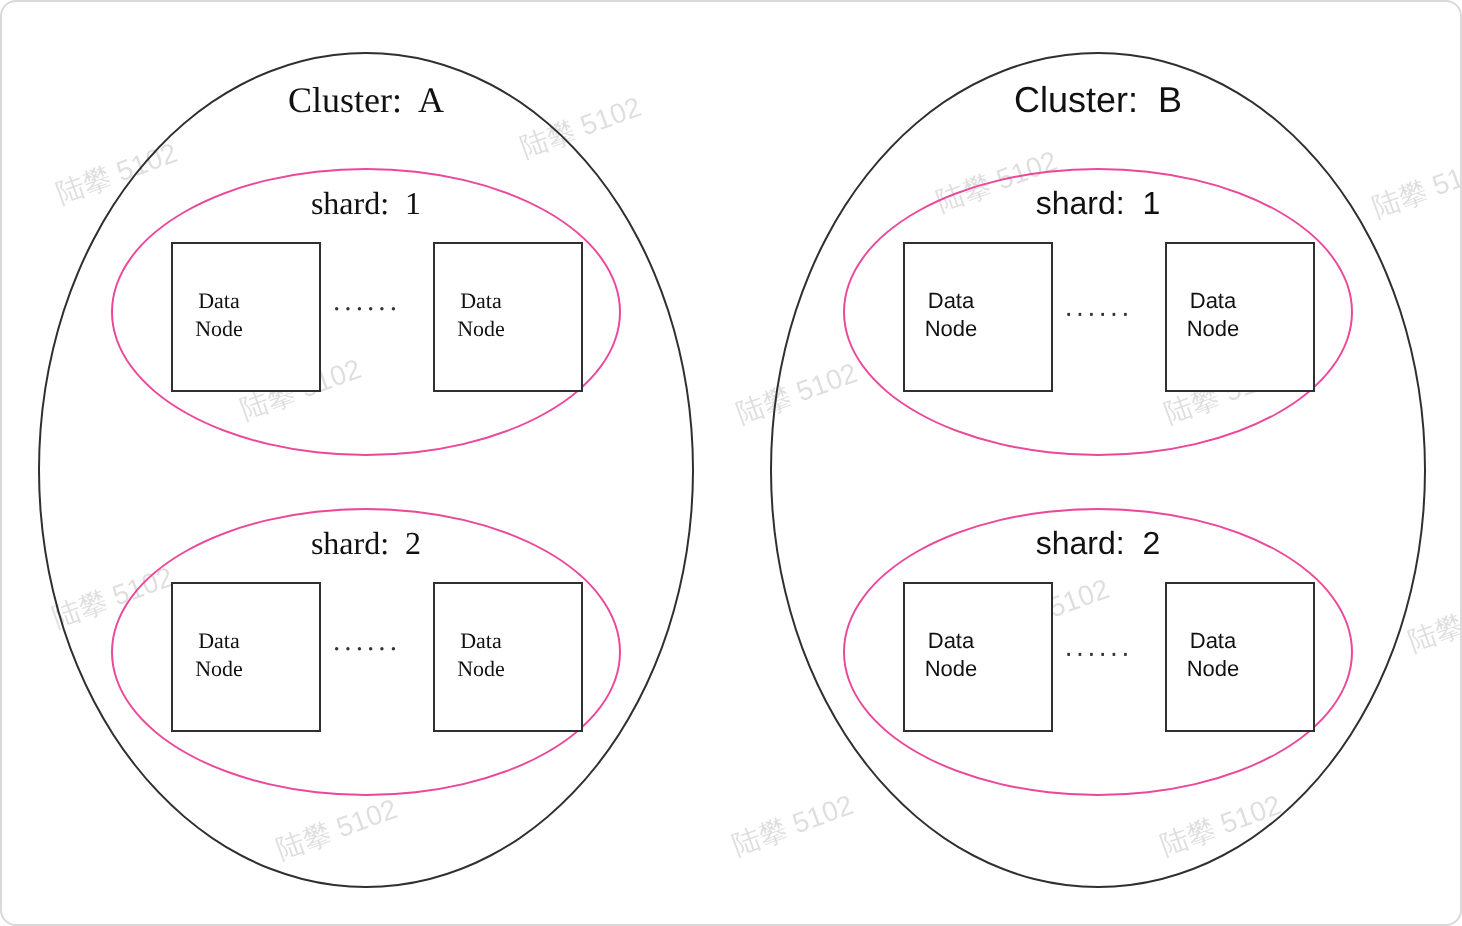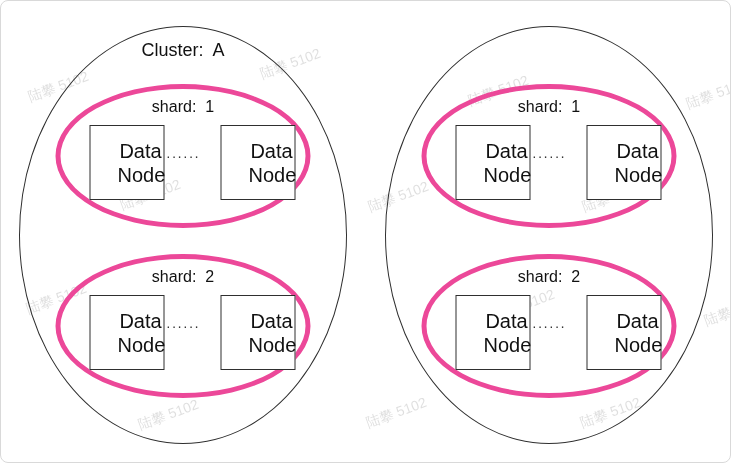--- a/index.html
+++ b/index.html
@@ -31,42 +31,42 @@
   
   .cluster {
     position: absolute;
     top: 25px;
     width: 328px;
     height: 418px;
     border: 1px solid #2f2f2f;
     border-radius: 50%;
     box-sizing: border-box;
   }
-  .cluster.a { left: 18px; }
+  .cluster.a { left: 18px; font-family: Liberation Serif, serif; }
   .cluster.b { left: 384px; }
 
   .cluster-title {
     position: absolute;
     top: 13px;
     left: 0;
     width: 100%;
     text-align: center;
     font-size: 18px;
     white-space: pre;
     color: #111111;
   }
 
   
   .shard {
     position: absolute;
     left: 50%;
     transform: translateX(-50%);
     width: 255px;
     height: 144px;
-    border: 5px solid #ec4899;
+    border: 1px solid #ec4899;
     border-radius: 50%;
     box-sizing: border-box;
   }
   .shard.s1 { top: 57px; }
   .shard.s2 { top: 227px; }
 
   .shard-label {
     position: absolute;
     top: 9px;
     left: 0;
@@ -81,23 +81,23 @@
   .node {
     position: absolute;
     top: 36px;
     width: 75px;
     height: 75px;
     border: 1px solid #2f2f2f;
     background: #ffffff;
     box-sizing: border-box;
     display: flex;
     align-items: center;
-    justify-content: flex-end;
+    justify-content: flex-start;
     text-align: center;
-    font-size: 20px;
+    font-size: 11px;
     line-height: 1.2;
   }
   .node.left  { left: 29px; }
   .node.right { left: 160px; }
   .node-label { display: inline-block; width: 46px; }
 
   
   .dots {
     position: absolute;
     left: 50%;
@@ -148,20 +148,21 @@
         <span class="node-label">Data Node</span>
       </div>
       <div class="dots">······</div>
       <div class="node right">
         <span class="node-label">Data Node</span>
       </div>
     </div>
   </div>
 
   <div class="cluster b">
+    <div class="cluster-title">Cluster:  B</div>
 
     <div class="shard s1">
       <div class="shard-label">shard:  1</div>
       <div class="node left">
         <span class="node-label">Data Node</span>
       </div>
       <div class="dots">······</div>
       <div class="node right">
         <span class="node-label">Data Node</span>
       </div>

